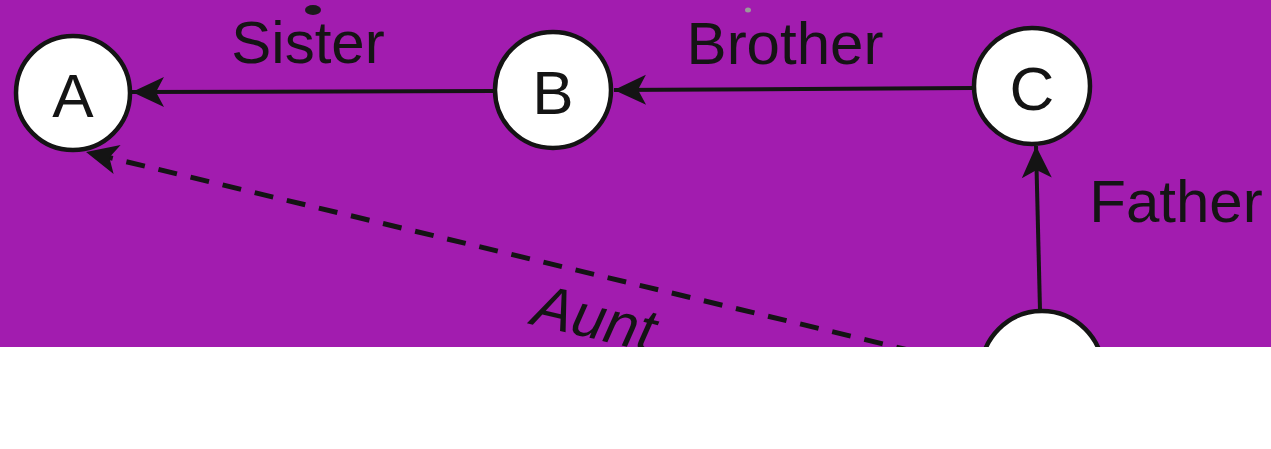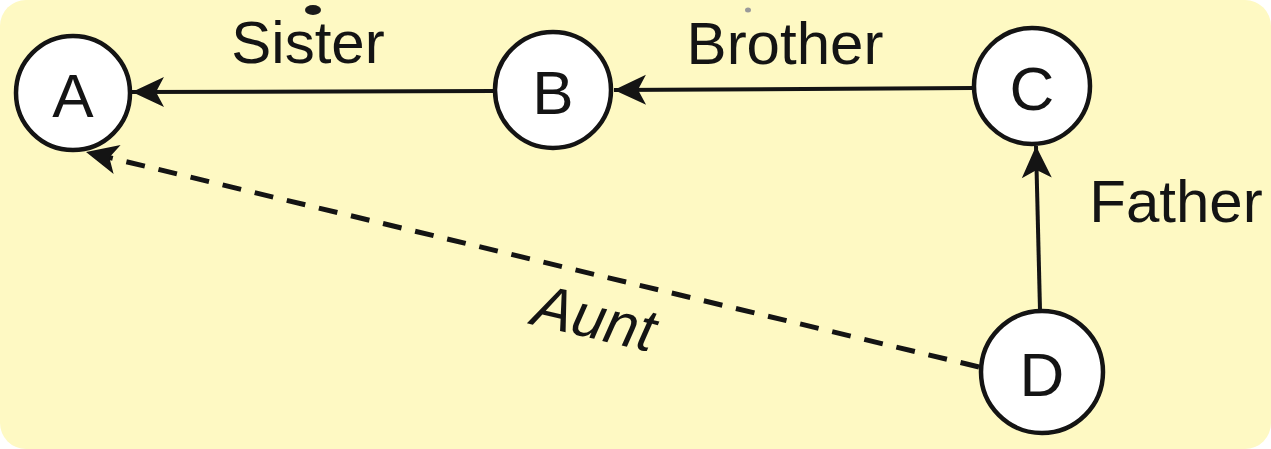--- a/index.html
+++ b/index.html
@@ -3,25 +3,24 @@
 <meta charset="utf-8">
 <style>
   html, body {
     margin: 0;
     padding: 0;
     background: #ffffff;
   }
   .stage {
     position: relative;
     width: 1271px;
-    height: 449px;
-    background: #fef9c3;
+    height: 347px;
+    background: #a21caf;
     overflow: hidden;
     font-family: "Liberation Sans", "DejaVu Sans", sans-serif;
-    border-radius: 26px;
   }
   svg { position: absolute; inset: 0; display: block; }
   .node-circle { fill: #ffffff; }
   .edge-line { fill: none; }
   .node-letter {
     font-family: "Liberation Sans", "DejaVu Sans", sans-serif;
     font-size: 62px;
     font-weight: 400;
   }
   .edge-label {

